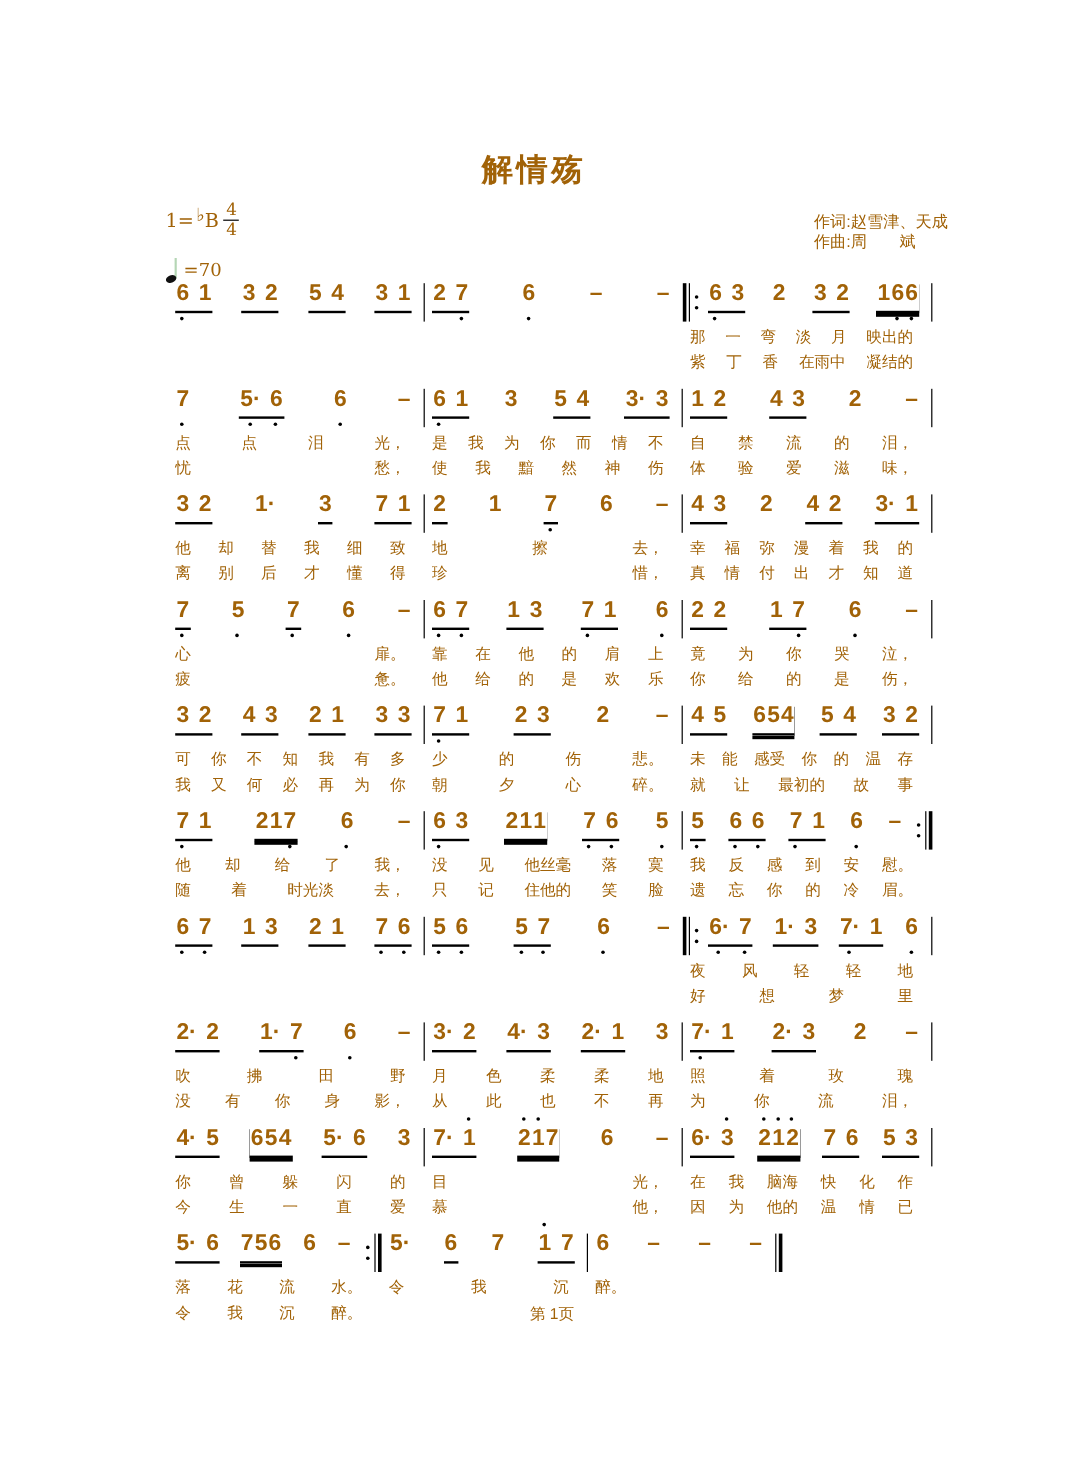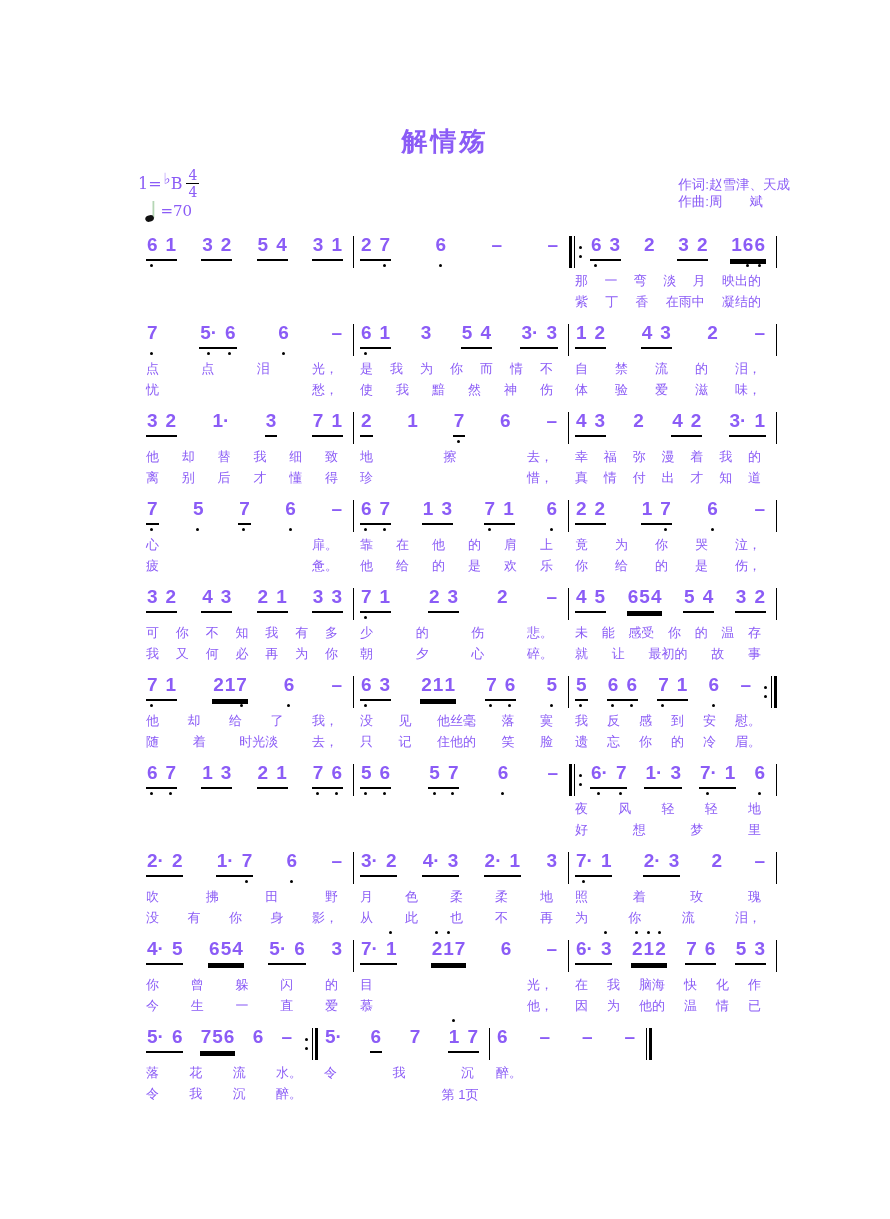--- a/index.html
+++ b/index.html
@@ -1,25 +1,25 @@
 <!DOCTYPE html>
 <html><head>
 <meta charset="utf-8">
 <style>
   html,body{margin:0;padding:0;background:#ffffff;}
-  .page{position:relative;width:890px;height:1219px;background:#fff;color:#8b5cf6;
+  .page{position:relative;width:890px;height:1219px;background:#fff;color:#a16207;
         font-family:"Liberation Sans",sans-serif;overflow:hidden;}
   .title{position:absolute;top:124px;left:0;right:0;text-align:center;
          font-family:"DejaVu Serif",serif;font-size:26px;font-weight:700;letter-spacing:3px;}
   .keyblock{position:absolute;left:138px;top:168px;font-family:"DejaVu Serif",serif;font-size:16px;}
   .keyrow{display:flex;align-items:center;}
   .flat{position:relative;top:-5px;font-size:15px;margin-left:2px;}
   .frac{display:inline-flex;flex-direction:column;align-items:center;font-size:14px;line-height:1.0;margin-left:4px;}
   .fracline{width:13px;height:1px;background:#000;margin:1px 0;}
-  .temporow{display:flex;align-items:center;gap:4px;margin-top:0;font-size:15px;justify-content:center;}
+  .temporow{display:flex;align-items:center;gap:4px;margin-top:14px;font-size:15px;}
   .credits{position:absolute;right:100px;top:176px;font-size:13.5px;line-height:17px;text-align:left;}
   .score{position:absolute;left:140px;top:224px;width:645px;}
   .system{height:88px;}
   .srow{display:flex;}
   .col{position:relative;}
   .col1{width:214px;}.col2{width:215px;}.col3{width:208px;}
   .compact .col1{width:178px;}.compact .col2{width:172px;}.compact .col3{width:162px;}
   .nrow{display:flex;align-items:flex-start;height:46px;padding-top:10px;box-sizing:border-box;}
   .grps{flex:1;display:flex;justify-content:space-between;align-items:flex-start;padding:0 10px 0 6px;}
   .grp{display:inline-flex;gap:8px;padding:0 1px 2px 1px;border-bottom:2px solid transparent;}

